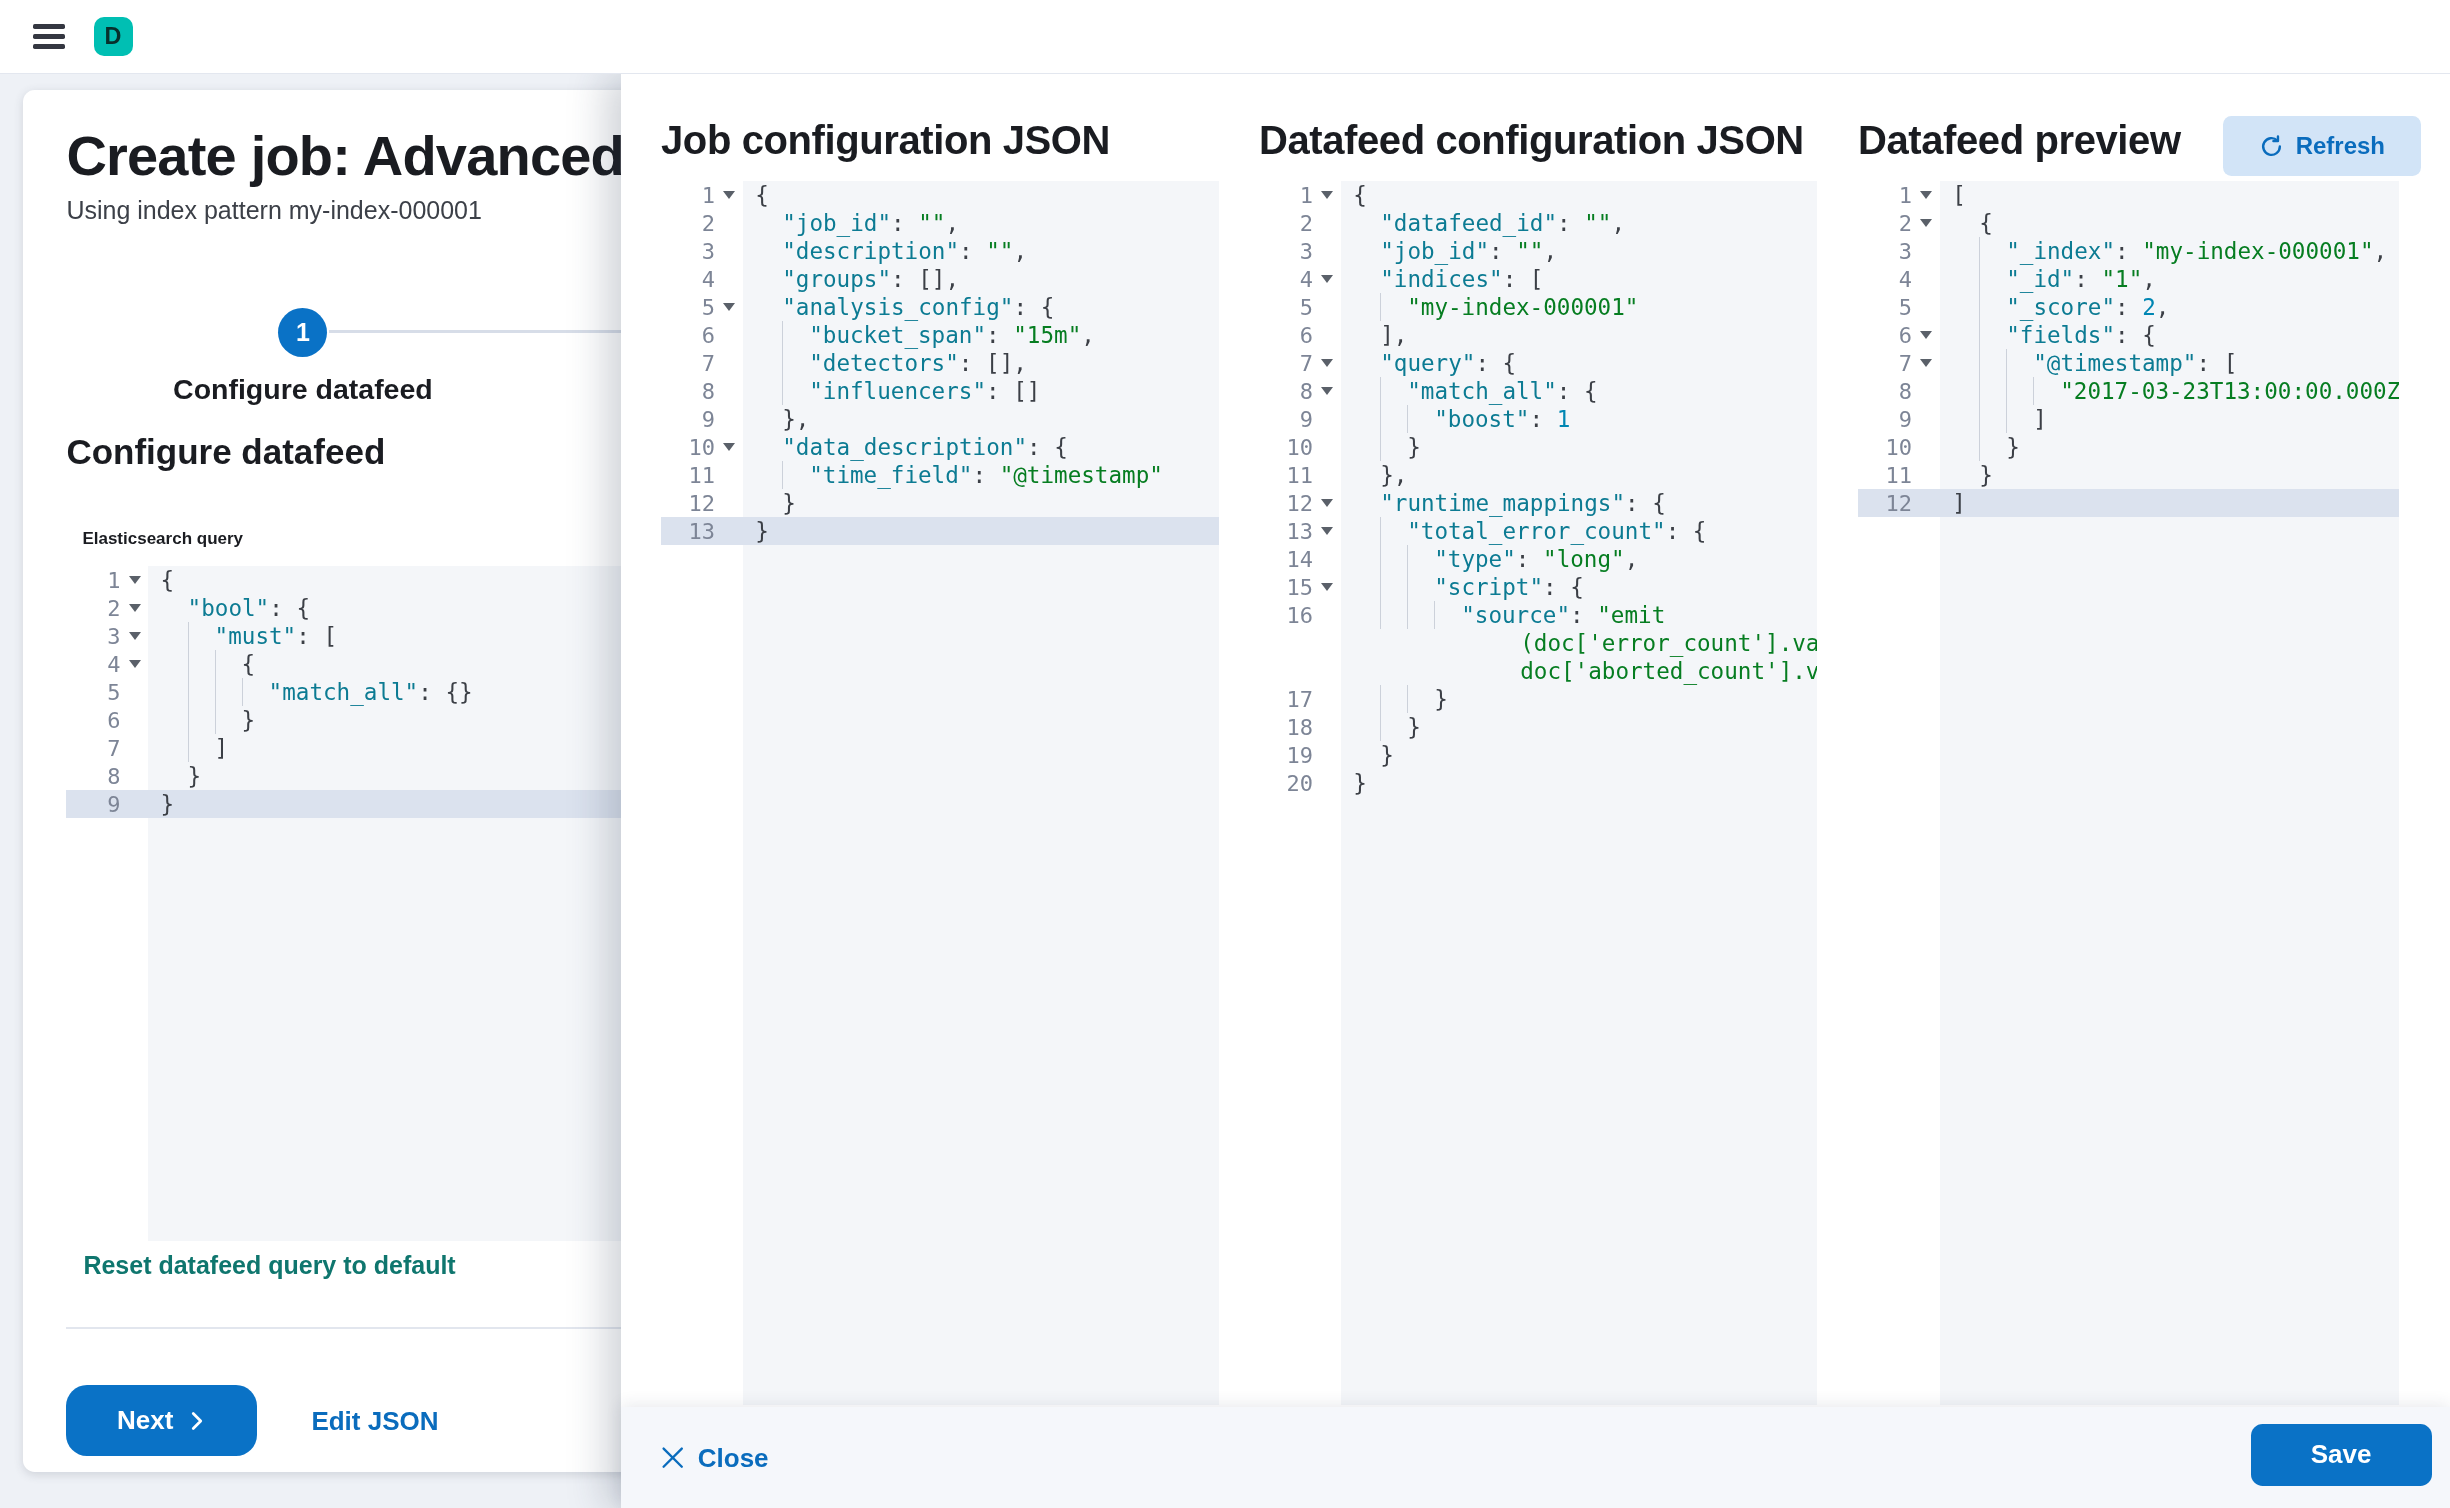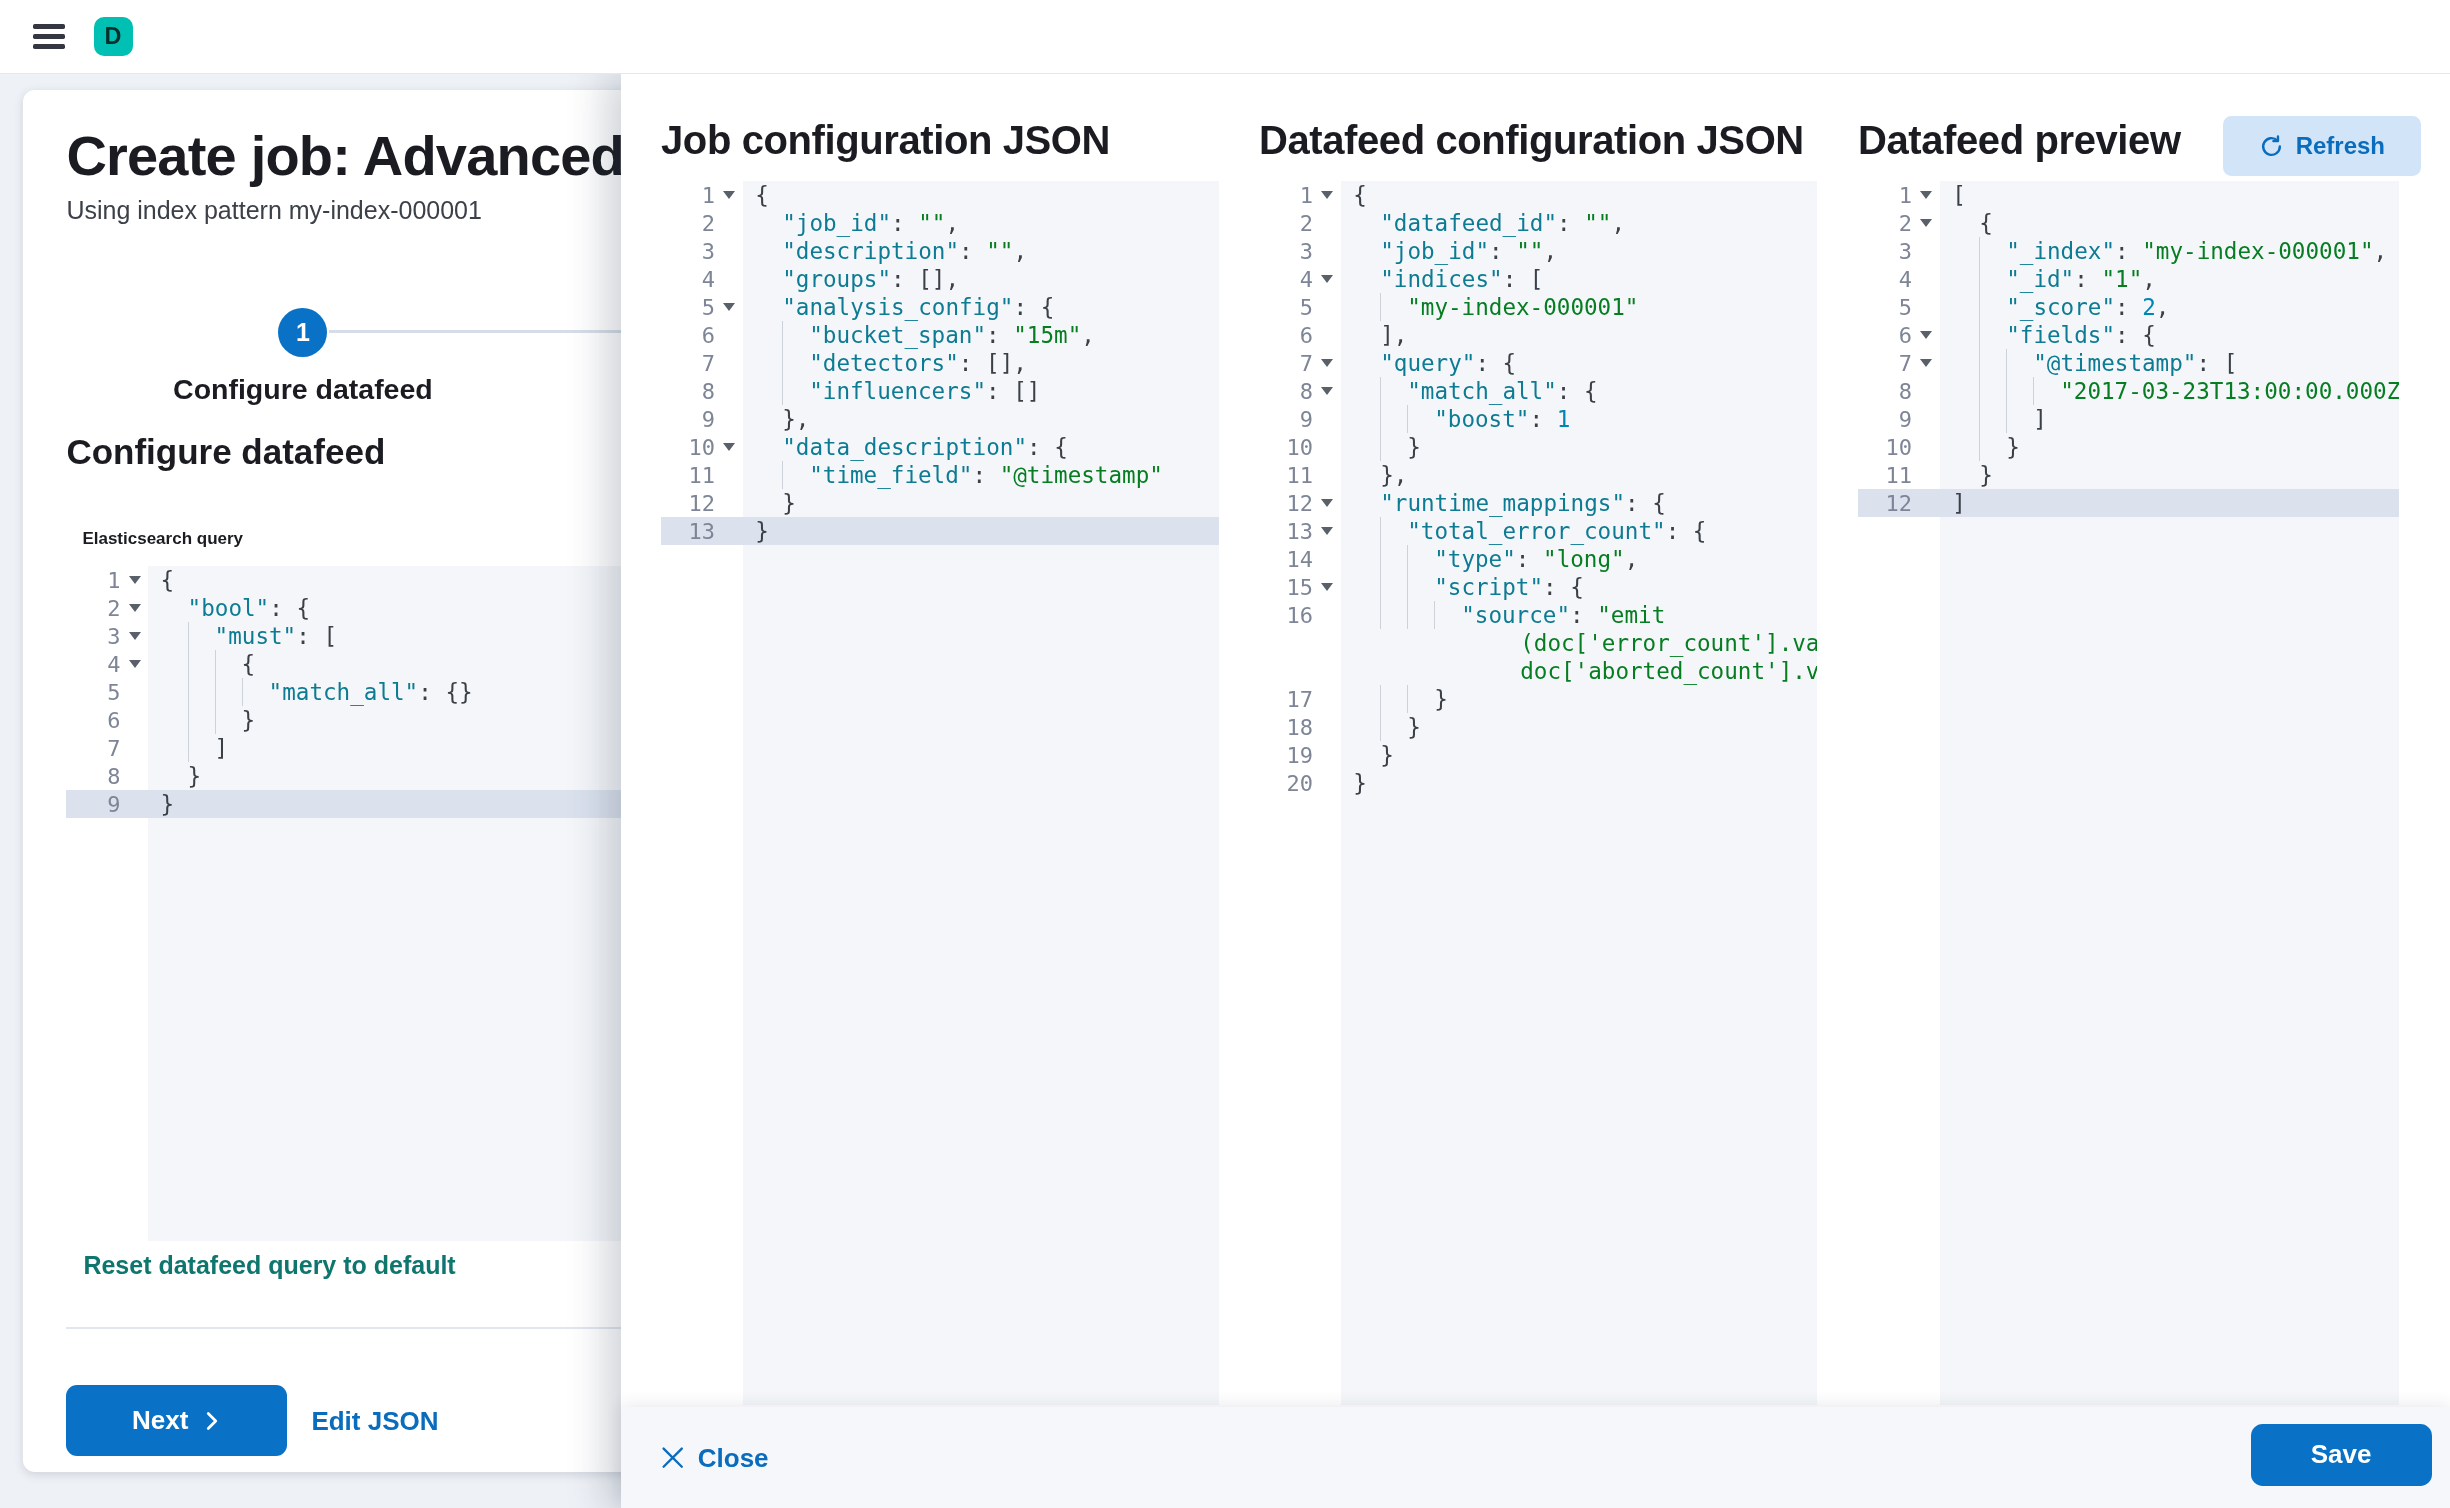--- a/index.html
+++ b/index.html
@@ -47,21 +47,21 @@
     background:#0a72c6; color:#fff; font-size:25px; font-weight:700;
     display:flex; align-items:center; justify-content:center; z-index:2; cursor:pointer;
   }
   .step-line { position:absolute; left:306px; top:240px; width:888px; height:2.5px; background:#d7dde8; }
   .step-label { position:absolute; left:144px; top:283px; width:271px; text-align:center; font-size:28.5px; font-weight:700; color:#1a1c21; }
   .section-heading { position:absolute; left:43px; top:342px; font-size:35px; font-weight:700; color:#1a1c21; }
   .form-label { position:absolute; left:43px; top:439px; font-size:17px; font-weight:700; color:#1a1c21;margin-left:16px; }
   .reset-link { position:absolute; left:60px; top:1161px; font-size:25px; font-weight:600; color:#0f766e; cursor:pointer; }
   .divider { position:absolute; left:43px; top:1237px; width:578px; height:1.7px; background:#e2e6ee; }
   .next-btn {
-    position:absolute; left:43px; top:1295px; width:221px; height:71px; border-radius:11px;
+    position:absolute; left:43px; top:1295px; width:191px; height:71px; border-radius:21px;
     background:#0a72c6; color:#fff; font-size:26px; font-weight:700;
     display:flex; align-items:center; justify-content:center; gap:13.4px; cursor:pointer; border:none;
     font-family:"Liberation Sans",sans-serif;
   }
   .editjson-link { position:absolute; left:288px; top:1316px; font-size:26px; font-weight:600; color:#0a6cbd; cursor:pointer; }
   
   .flyout {
     position:absolute; left:621px; top:74px; width:1829px; height:1435px;
     background:#fff; box-shadow:-15px 0 37px rgba(42,53,76,.22); z-index:20;
   }

